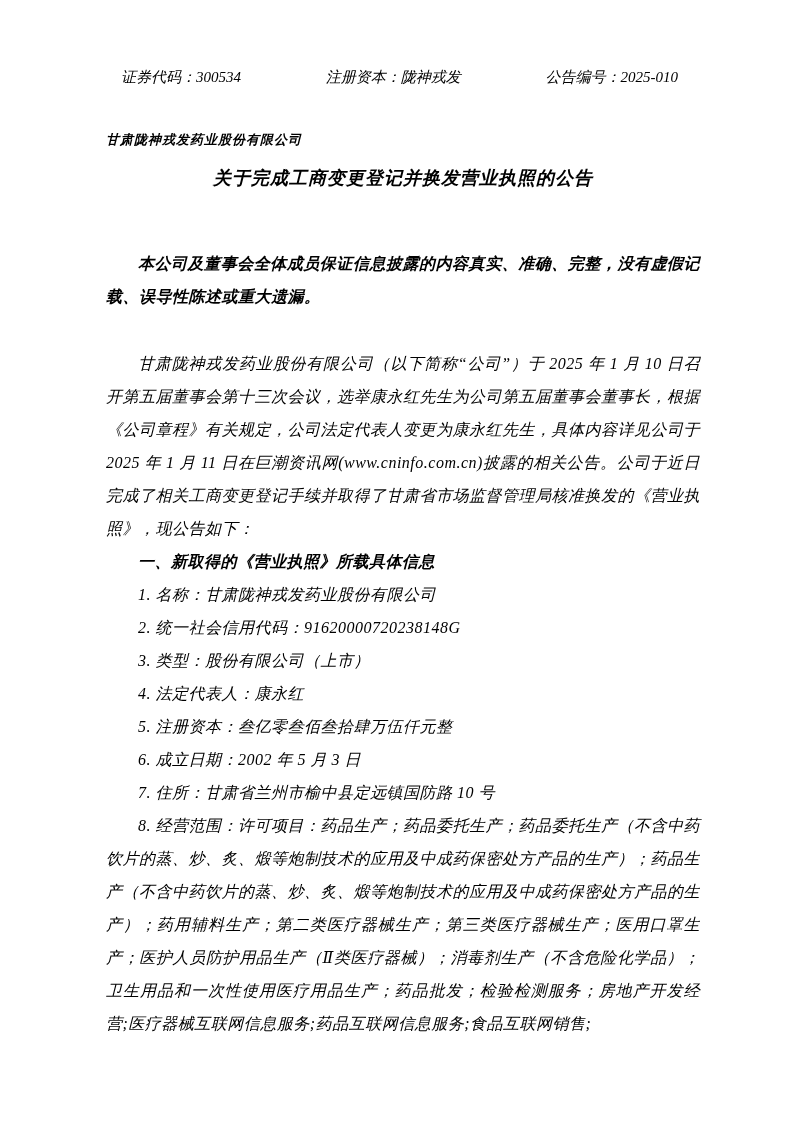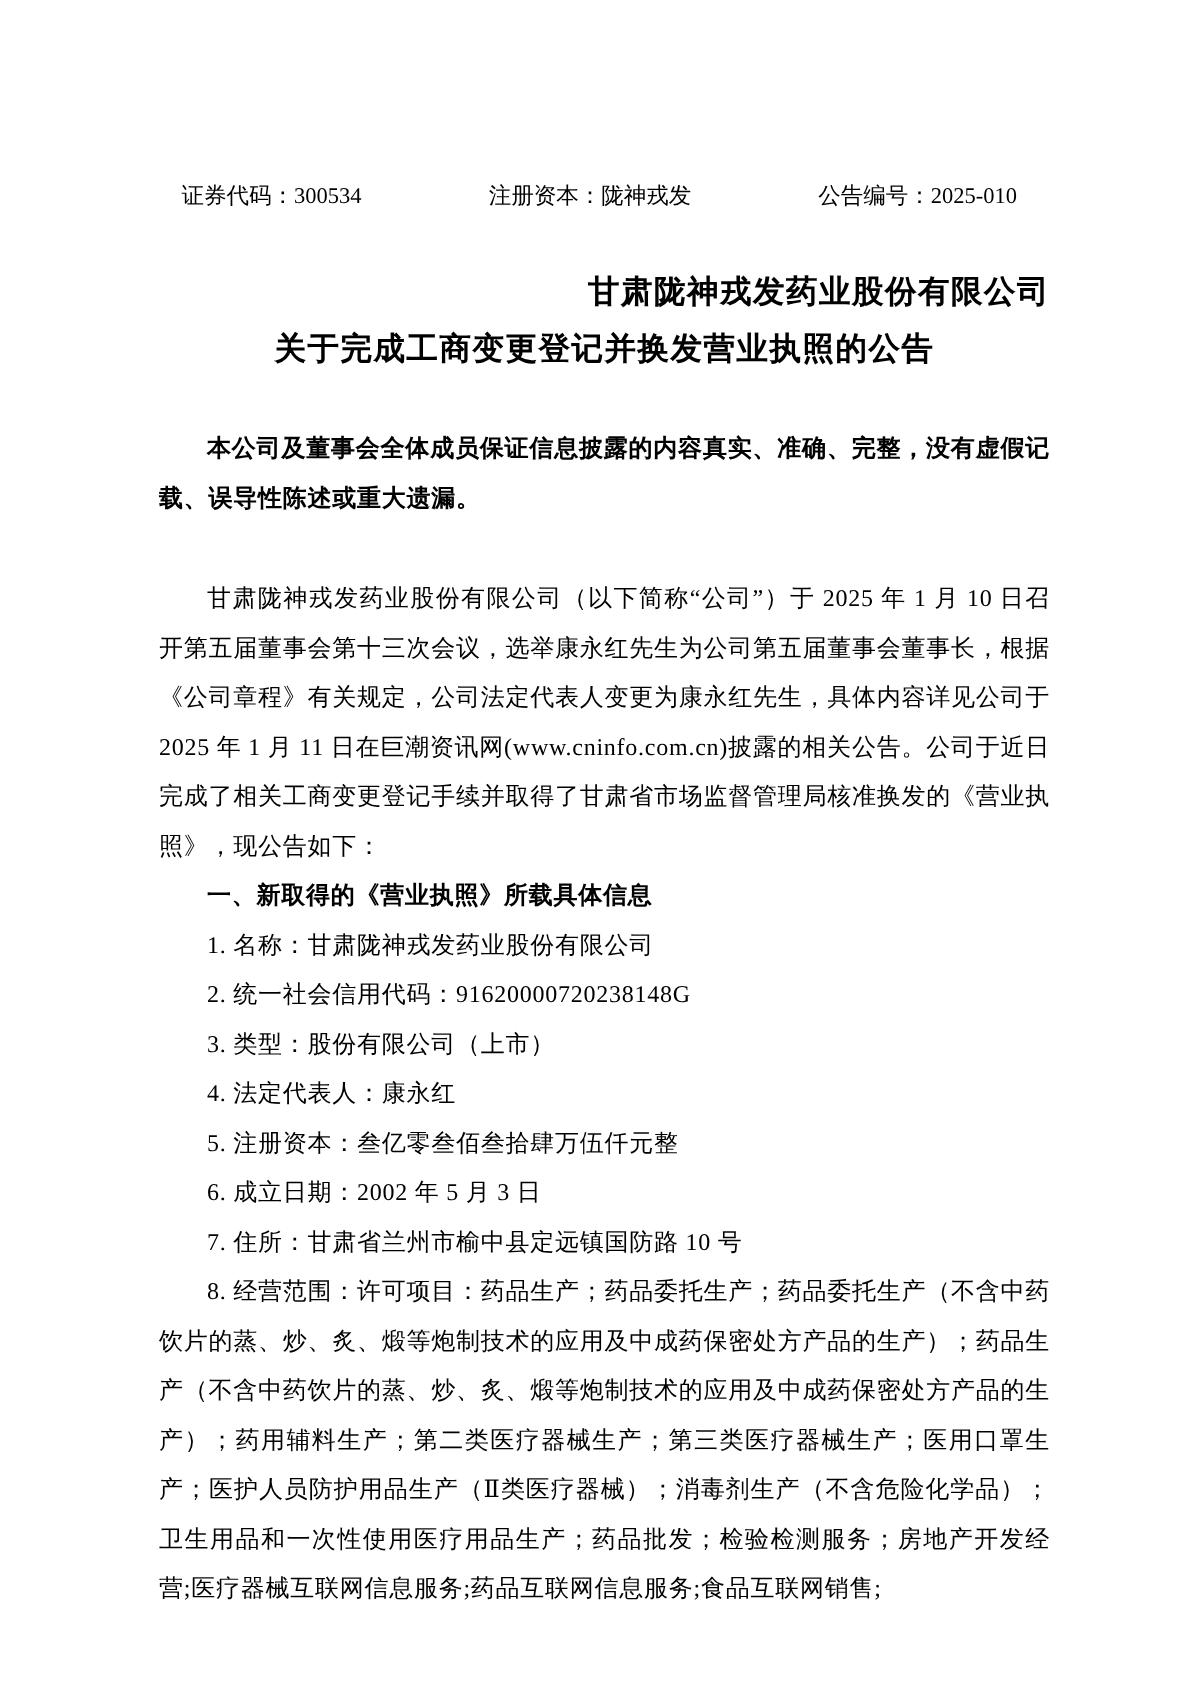--- a/index.html
+++ b/index.html
@@ -9,54 +9,55 @@
     height: 1122px;
     color: #000000;
     font-family: "Liberation Serif", "DejaVu Serif", serif;
     font-size: 16px;
     overflow: hidden;
   }
   .page {
     width: 794px;
     height: 878px;
     background: #ffffff;
-    padding: 115px 94px 0 106px;
+    padding: 61px 94px 0 106px;
+    font-style: italic;
   }
   .doc-header {
     display: flex;
     justify-content: space-between;
     align-items: baseline;
     font-size: 15px;
     line-height: 33px;
     padding: 0 22px 0 15px;
     white-space: nowrap;
   }
   .doc-title {
     margin-top: 27px;
-    text-align: right;
+    text-align: left;
     font-weight: bold;
-    font-size: 21px;
+    font-size: 13px;
     line-height: 38px;
     letter-spacing: 1px;
   }
   .doc-subtitle {
     text-align: center;
     font-weight: bold;
-    font-size: 21px;
+    font-size: 18px;
     line-height: 38px;
     letter-spacing: 1px;
   }
   .para {
     line-height: 33px;
     text-align: justify;
     text-indent: 2em;
     letter-spacing: 0.5px;
   }
   .disclaimer {
-    margin-top: 32px;
+    margin-top: 50px;
     font-weight: bold;
   }
   .intro {
     margin-top: 34px;
   }
   .section-heading {
     font-weight: bold;
     font-size: 16px;
     line-height: 33px;
     text-indent: 2em;

